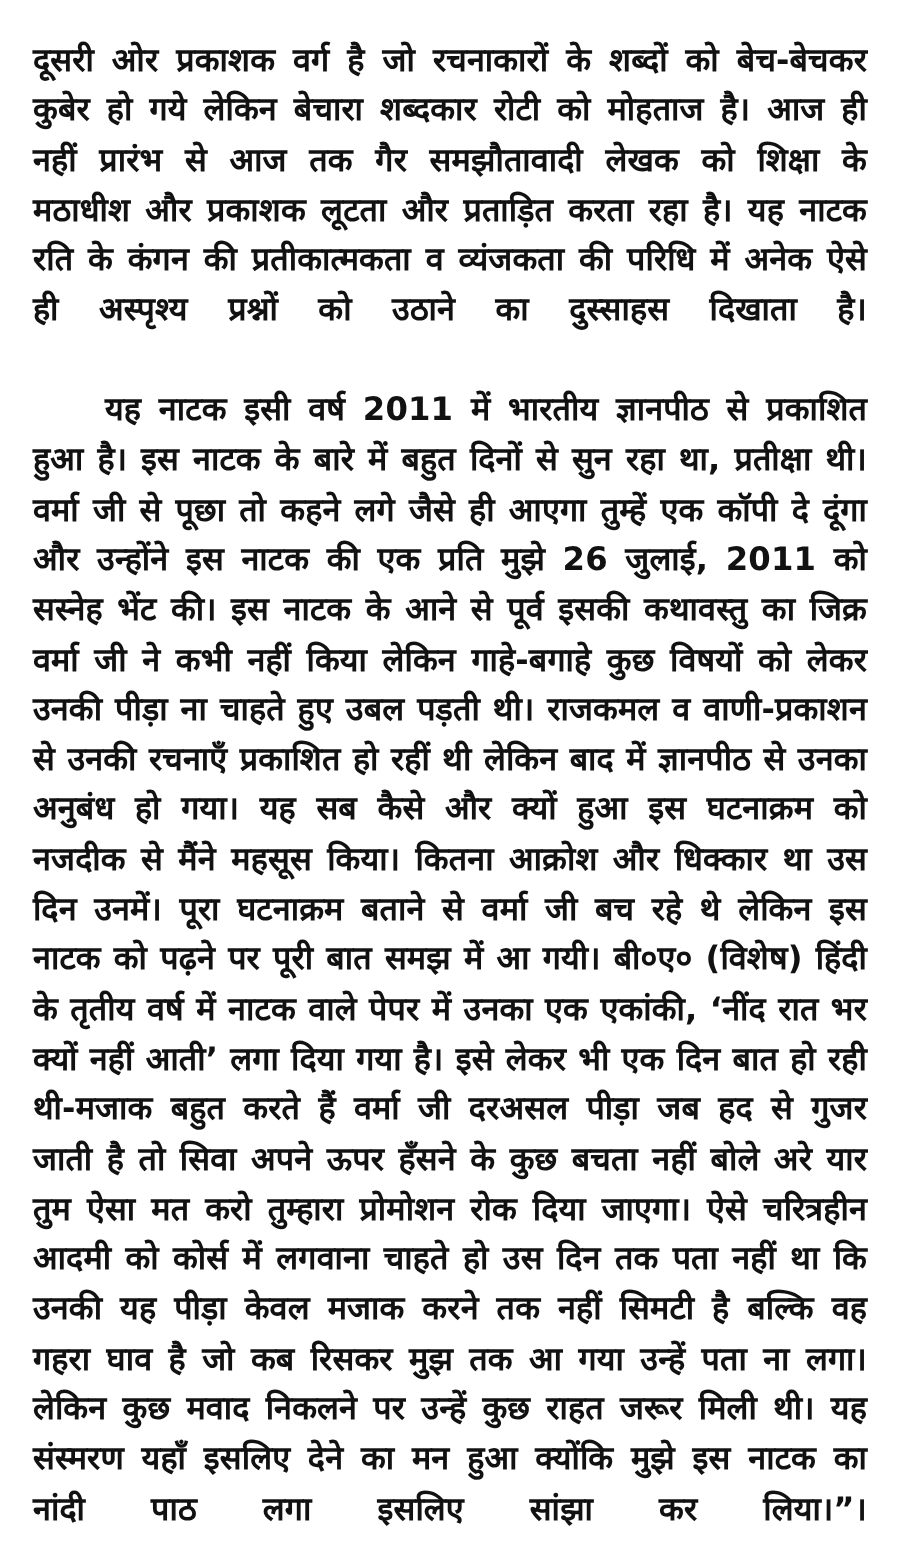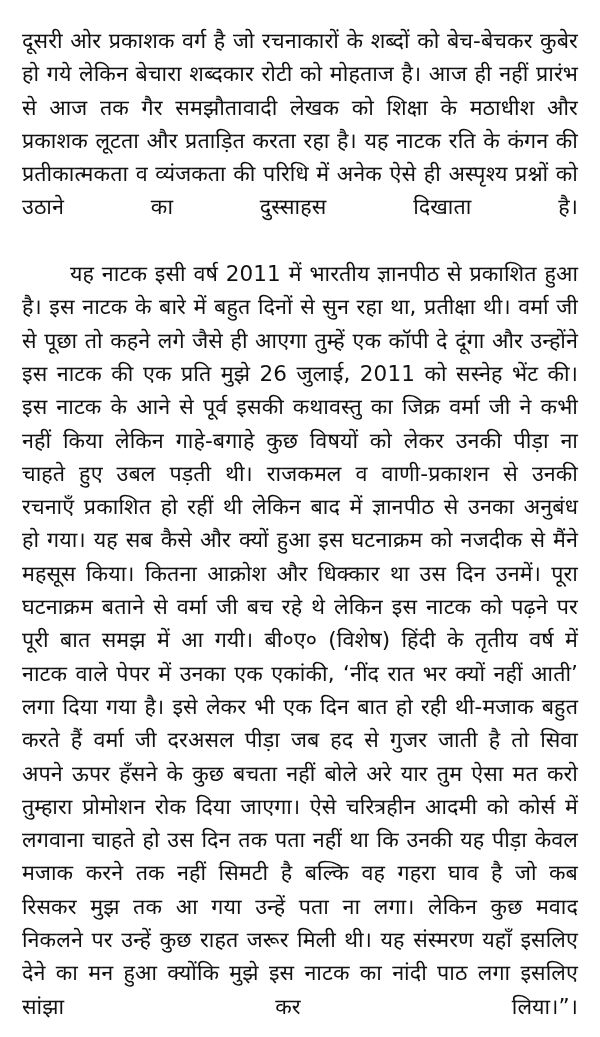--- a/index.html
+++ b/index.html
@@ -26,20 +26,21 @@
   .para {
     margin: 0;
     padding: 0;
     text-align: justify;
     text-justify: inter-word;
     color: #111111;
     font-size: 21.5px;
     line-height: 33.3px;
     letter-spacing: 0.1px;
     word-spacing: 0.5px;
+    font-weight: bold;
     -webkit-font-smoothing: none;
   }
   .para.indent {
     text-indent: 48px;
   }
   
   .para.justify-last::after {
     content: "";
     display: inline-block;
     width: 100%;

